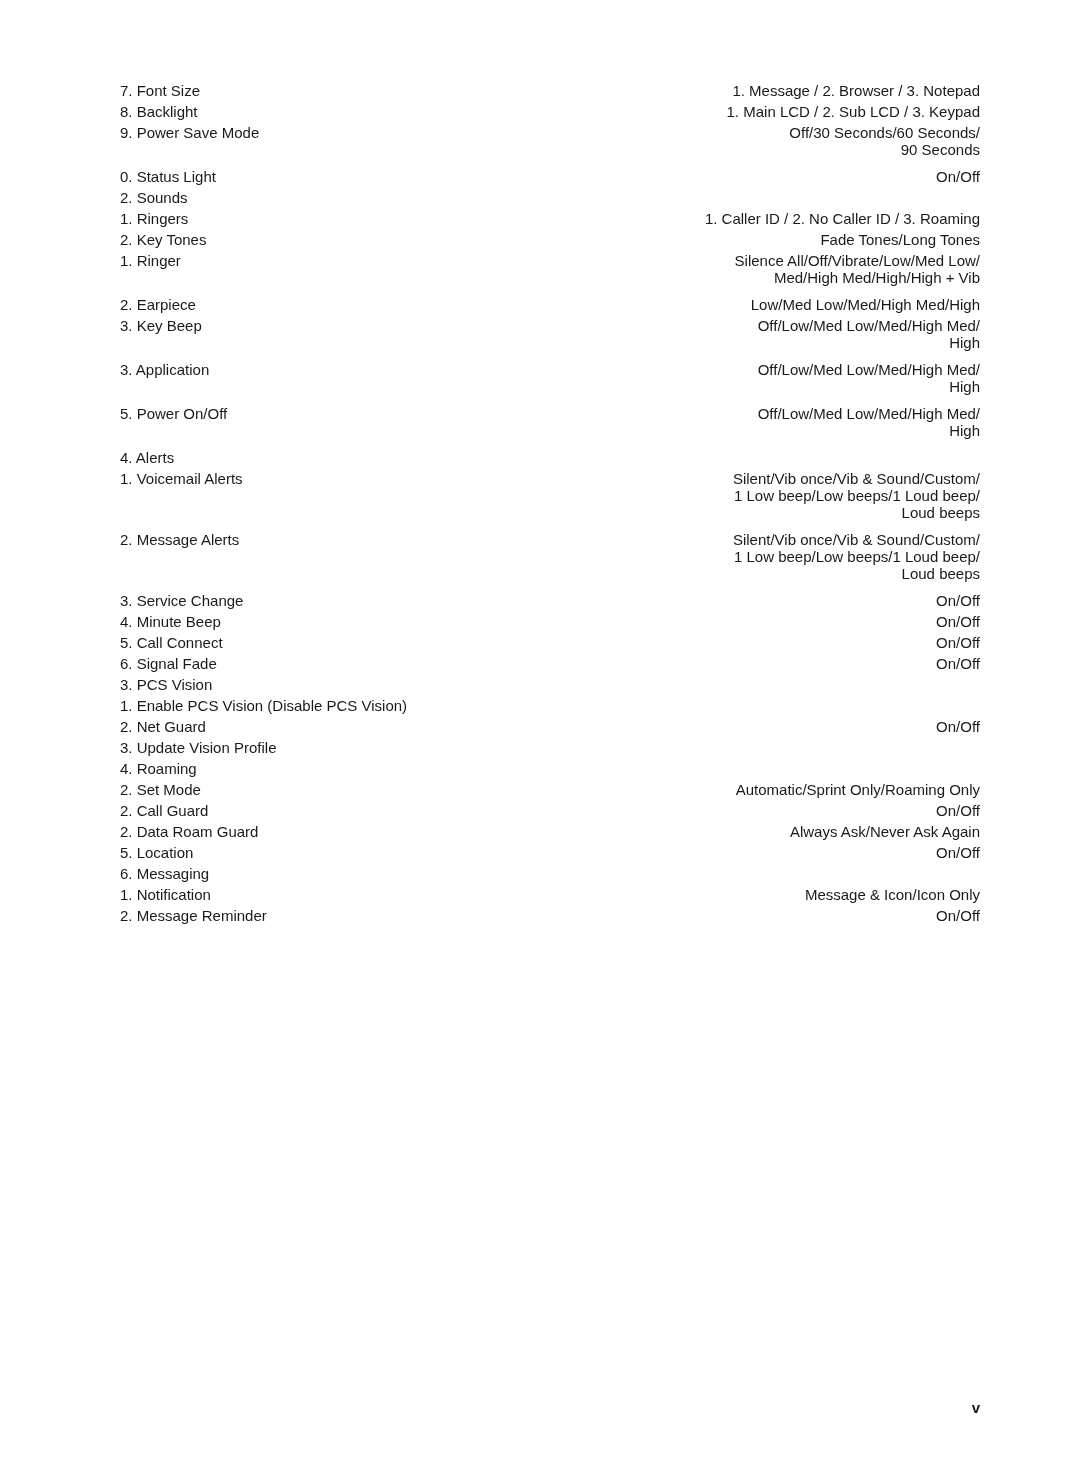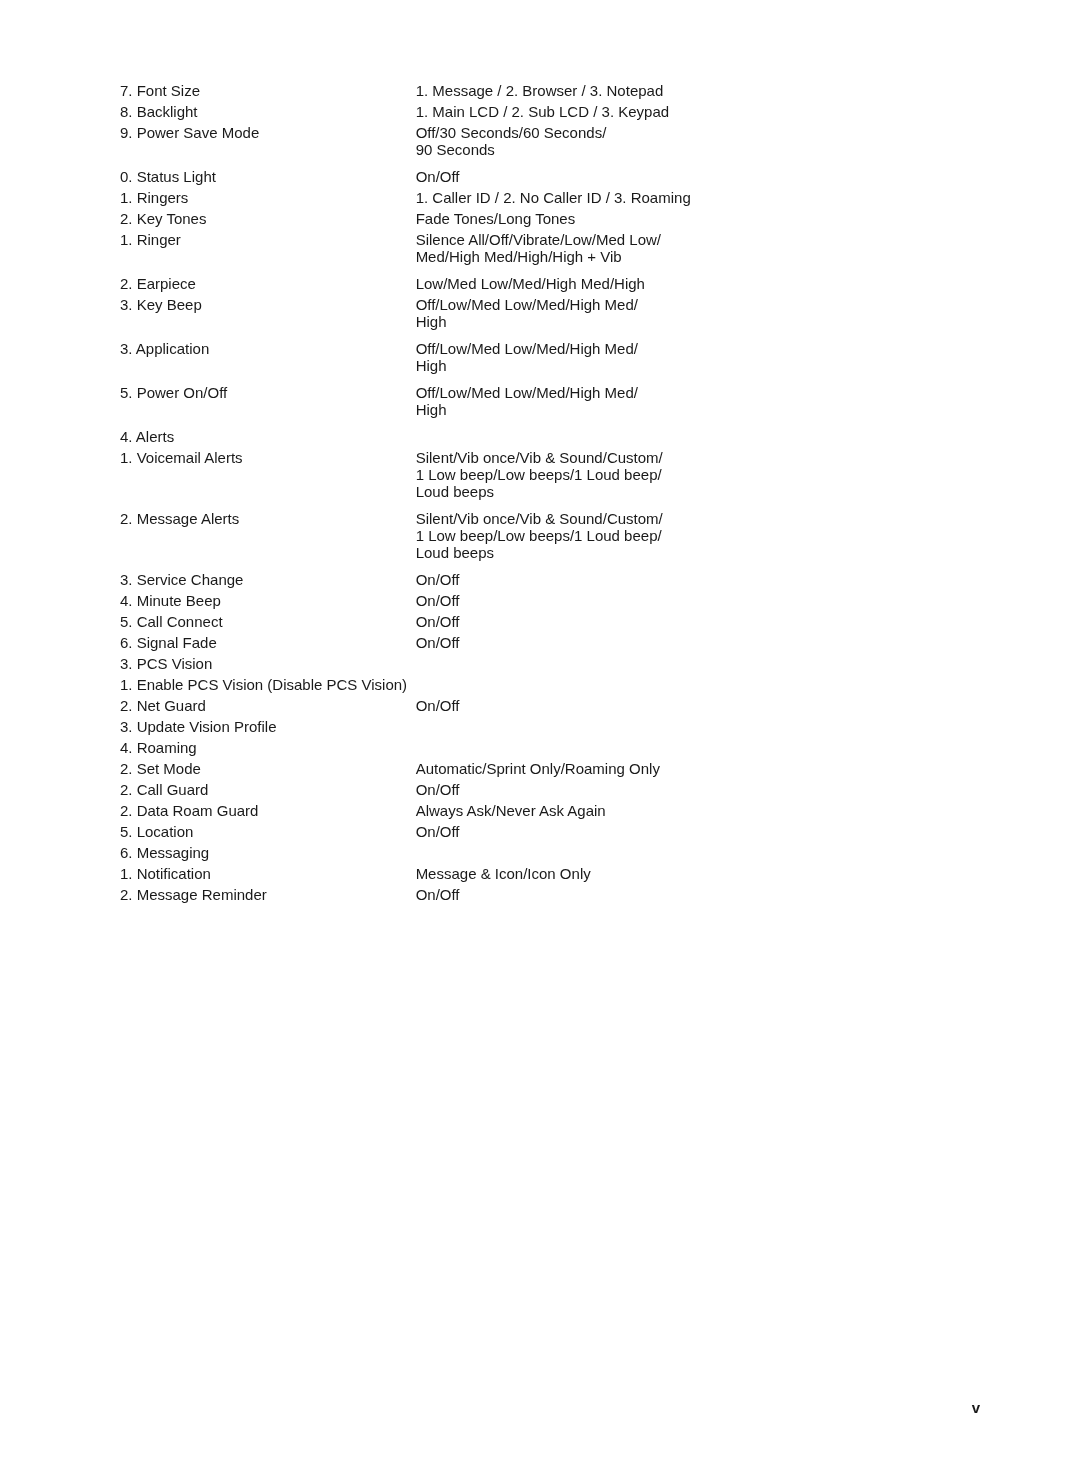--- a/index.html
+++ b/index.html
@@ -27,20 +27,21 @@
       padding: 2px 0;
       vertical-align: top;
     }
     .menu-table .label-col {
       width: 220px;
       padding-right: 10px;
       margin-left: 11px;
     }
     .menu-table .value-col {
       width: 420px;
+      text-align: right;
     }
     .spacer-row td {
       height: 6px;
     }
     .page-number {
       position: fixed;
       bottom: 60px;
       right: 100px;
       font-weight: bold;
       font-size: 15px;
@@ -65,20 +66,24 @@
           <td class="value-col">Off/30 Seconds/60 Seconds/<br>90 Seconds</td>
         </tr>
         <tr class="spacer-row">
           <td colspan="2"></td>
         </tr>
         <tr>
           <td class="label-col level1">0.  Status Light</td>
           <td class="value-col">On/Off</td>
         </tr>
         <tr>
+          <td class="label-col level0">2.  Sounds</td>
+          <td class="value-col"></td>
+        </tr>
+        <tr>
           <td class="label-col level2">1.  Ringers</td>
           <td class="value-col">1. Caller ID / 2. No Caller ID / 3. Roaming</td>
         </tr>
         <tr>
           <td class="label-col level2">2.  Key Tones</td>
           <td class="value-col">Fade Tones/Long Tones</td>
         </tr>
         <tr>
           <td class="label-col level3">1.  Ringer</td>
           <td class="value-col">Silence All/Off/Vibrate/Low/Med Low/<br>Med/High Med/High/High + Vib</td>

